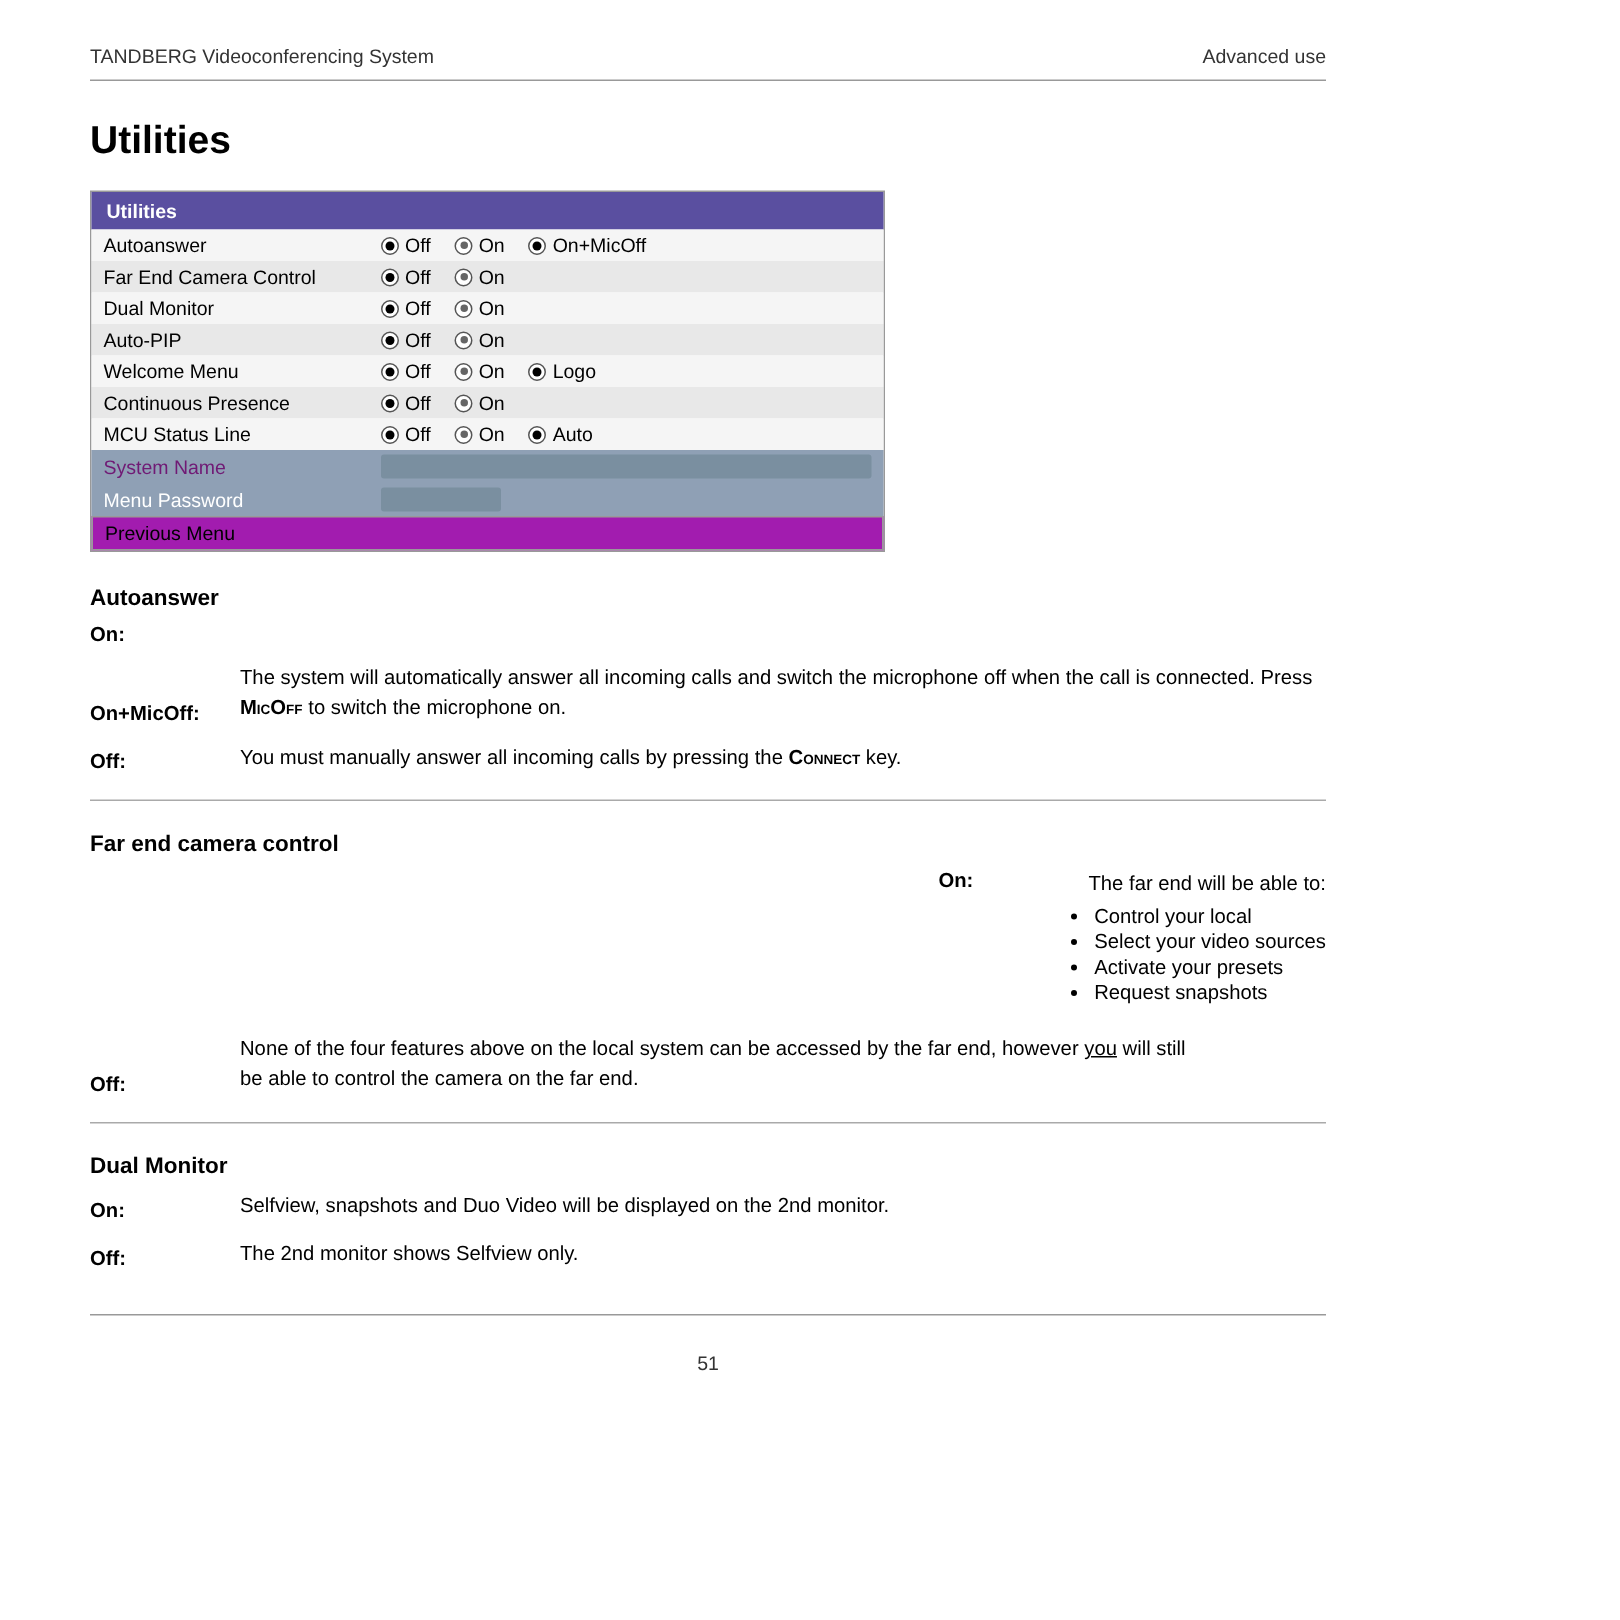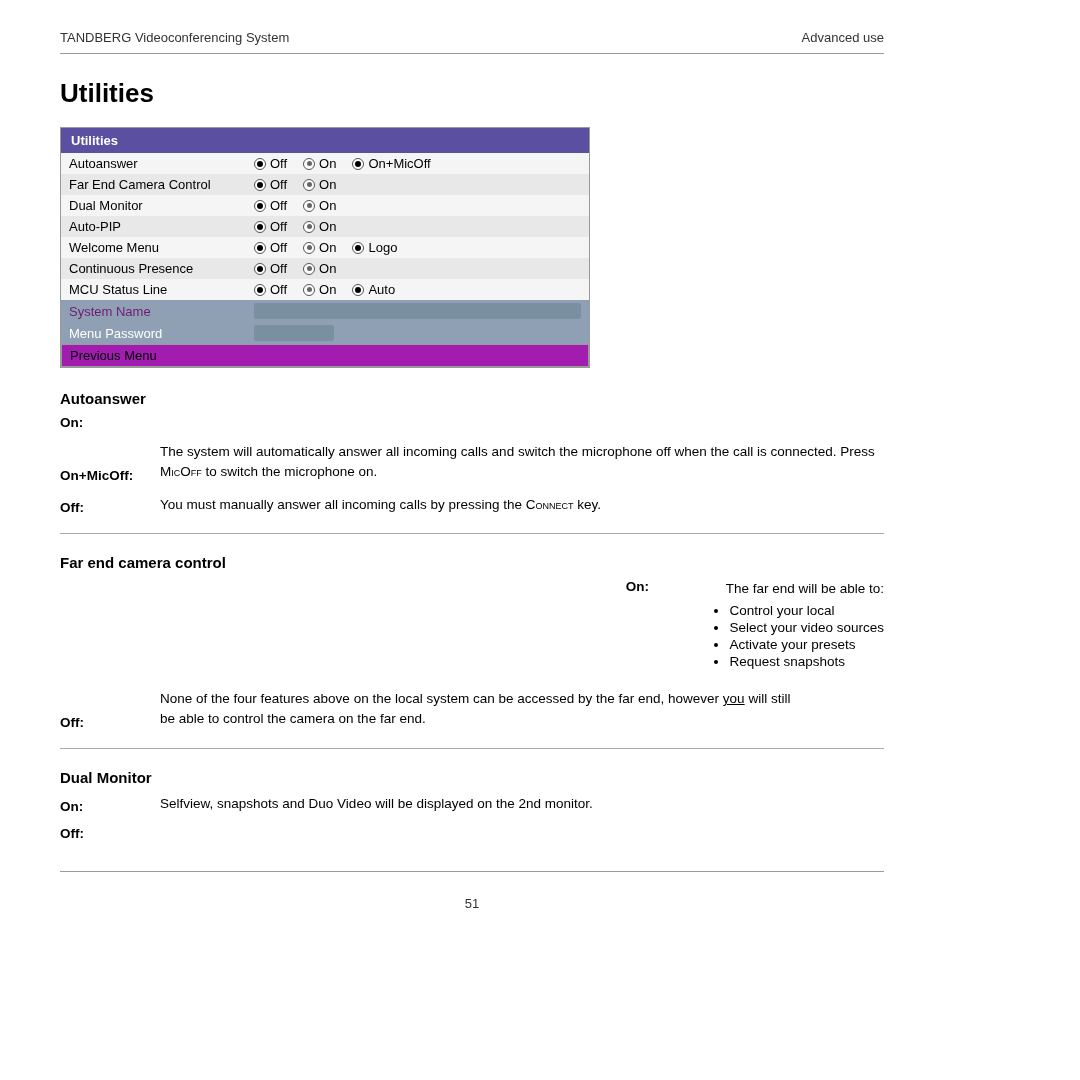--- a/index.html
+++ b/index.html
@@ -154,21 +154,21 @@
     }
 
     .term-desc {
       flex: 1;
       font-size: 13.5px;
       line-height: 1.5;
     }
 
     .term-desc .small-caps {
       font-variant: small-caps;
-      font-weight: normal;
+      font-weight: bold;
     }
 
     .bullet-list {
       list-style: disc;
       margin-left: 30px;
       margin-top: 4px;
       margin-bottom: 6px;
     }
 
     .bullet-list li {
@@ -383,19 +383,20 @@
 
   <div class="section-heading">Dual Monitor</div>
 
   <div class="term-row">
     <span class="term-label"><span>On</span>:</span>
     <span class="term-desc">Selfview, snapshots and Duo Video will be displayed on the 2nd monitor.</span>
   </div>
 
   <div class="term-row">
     <span class="term-label"><span>Off</span>:</span>
+    <span class="term-desc">The 2nd monitor  shows Selfview only.</span>
   </div>
 
   <div class="bottom-border">
     <span>51</span>
   </div>
 
 </div>
 
 </body></html>

